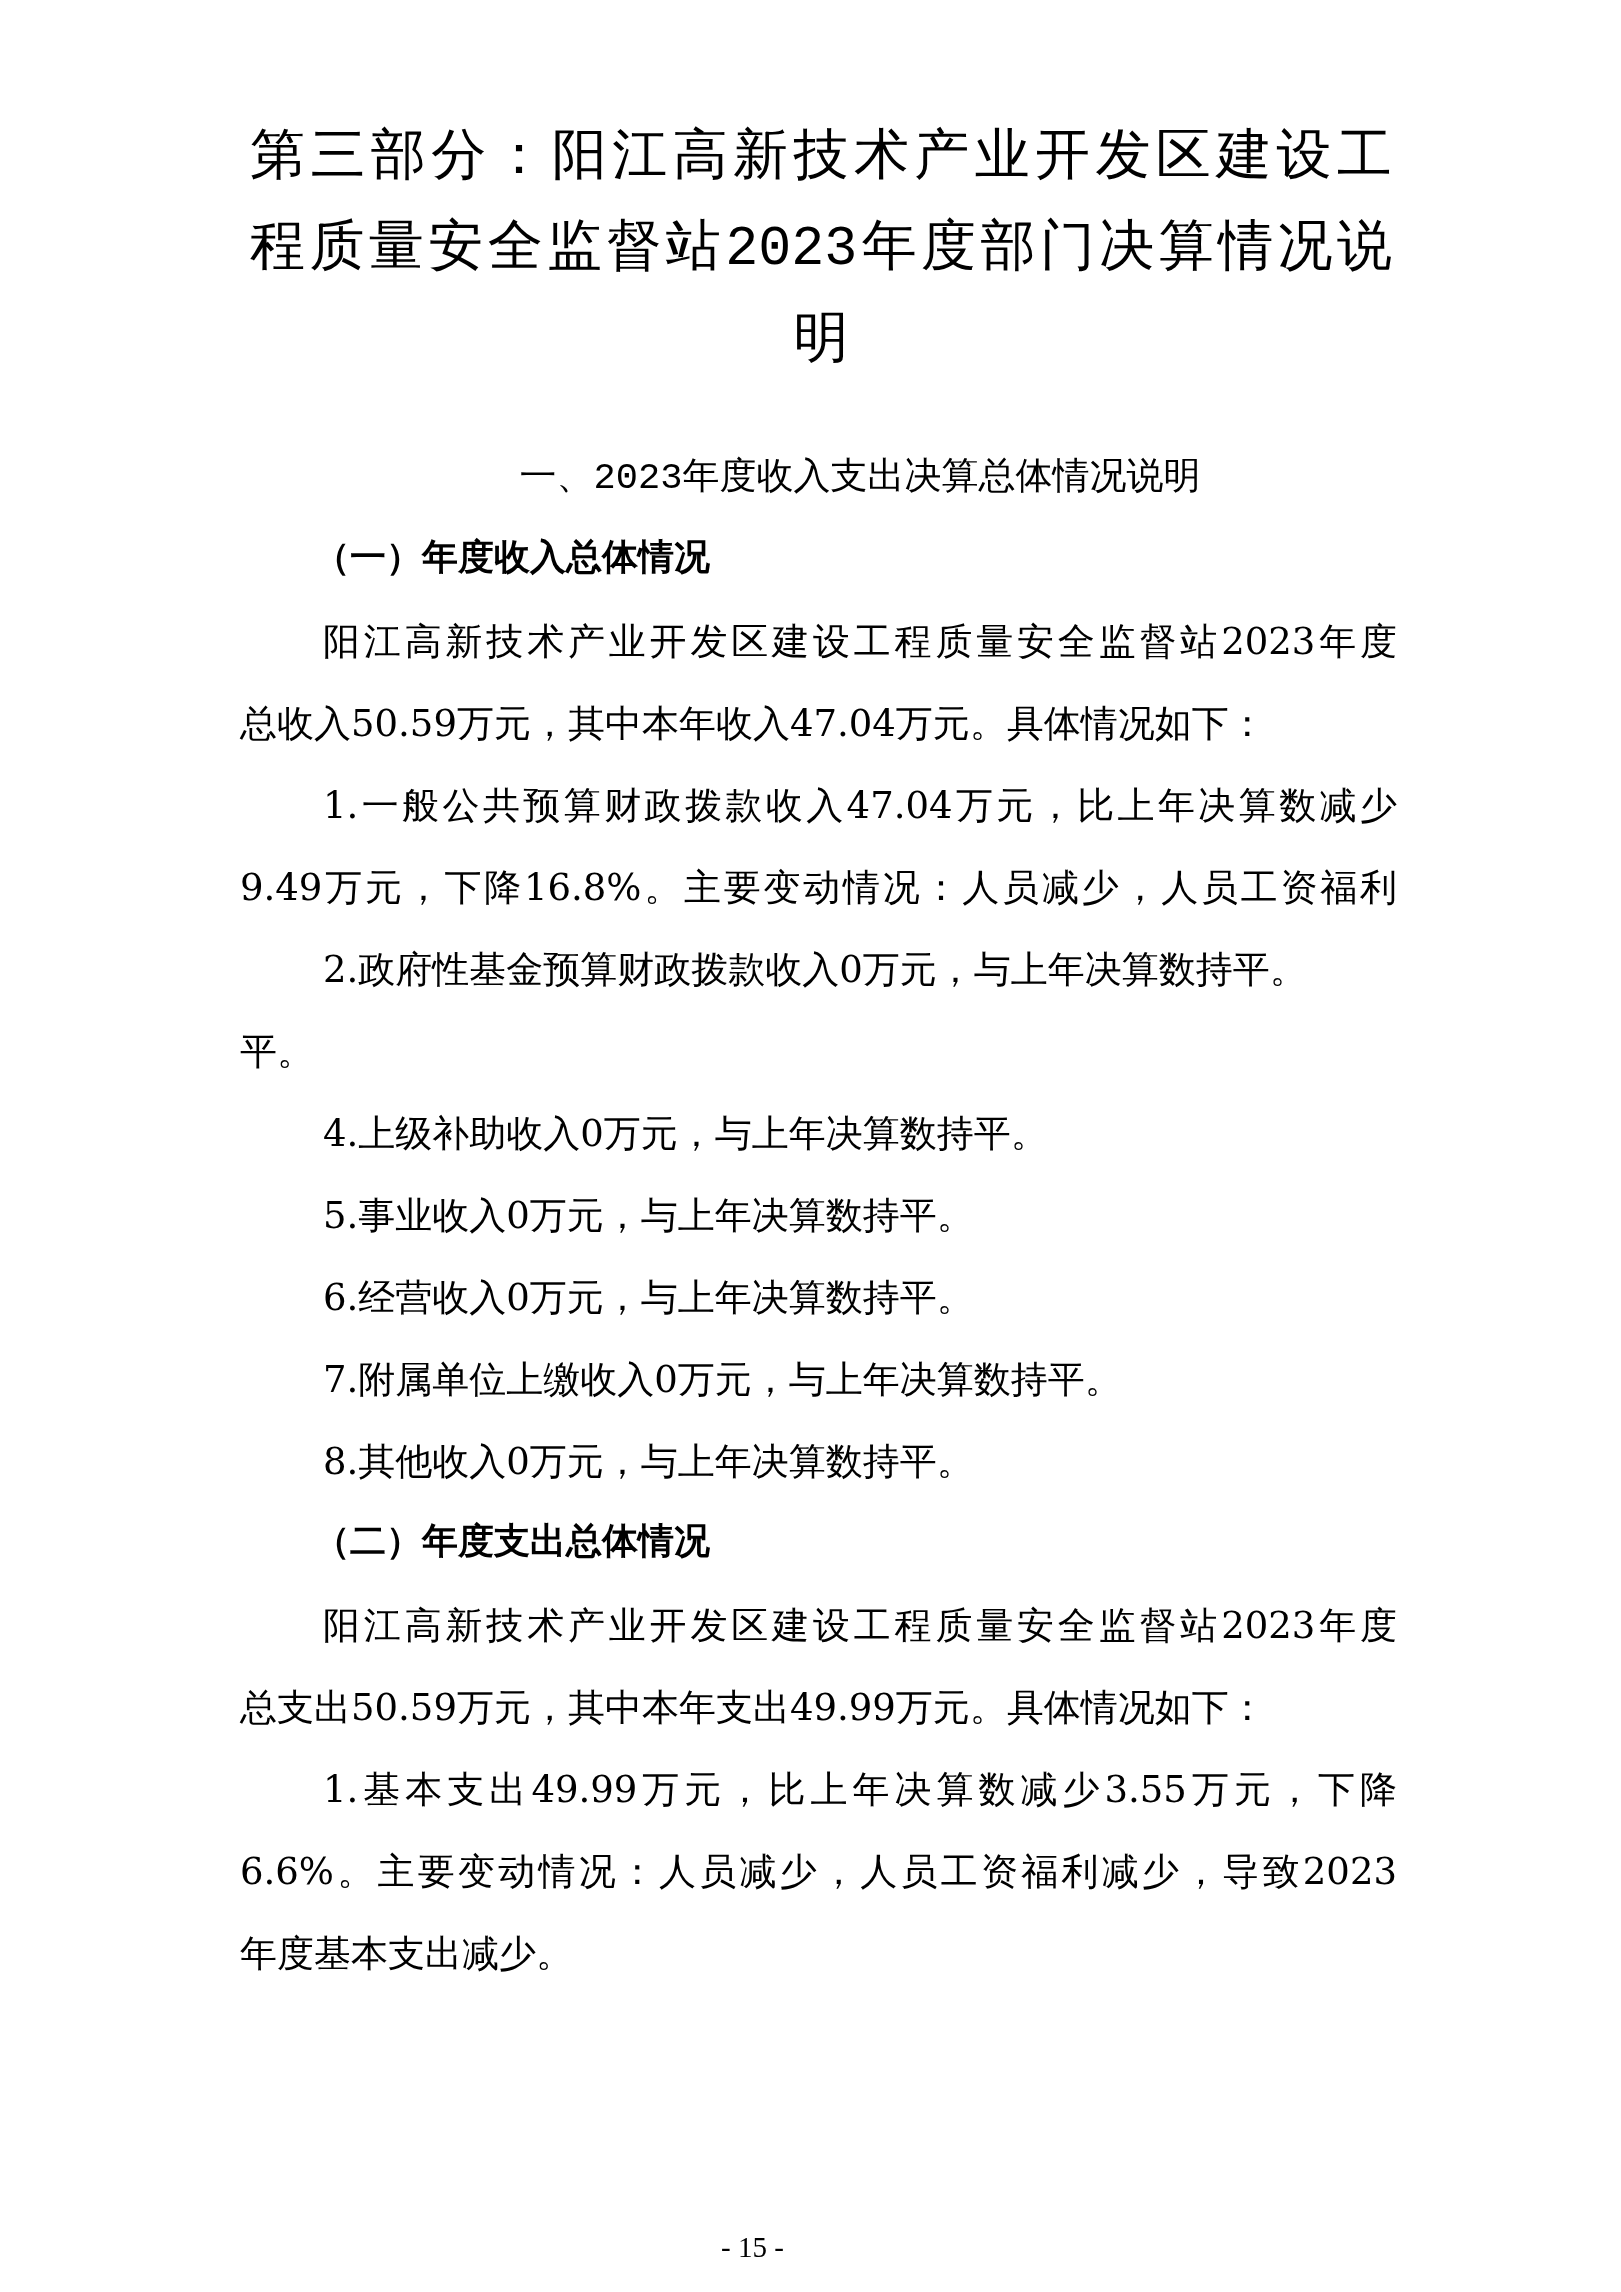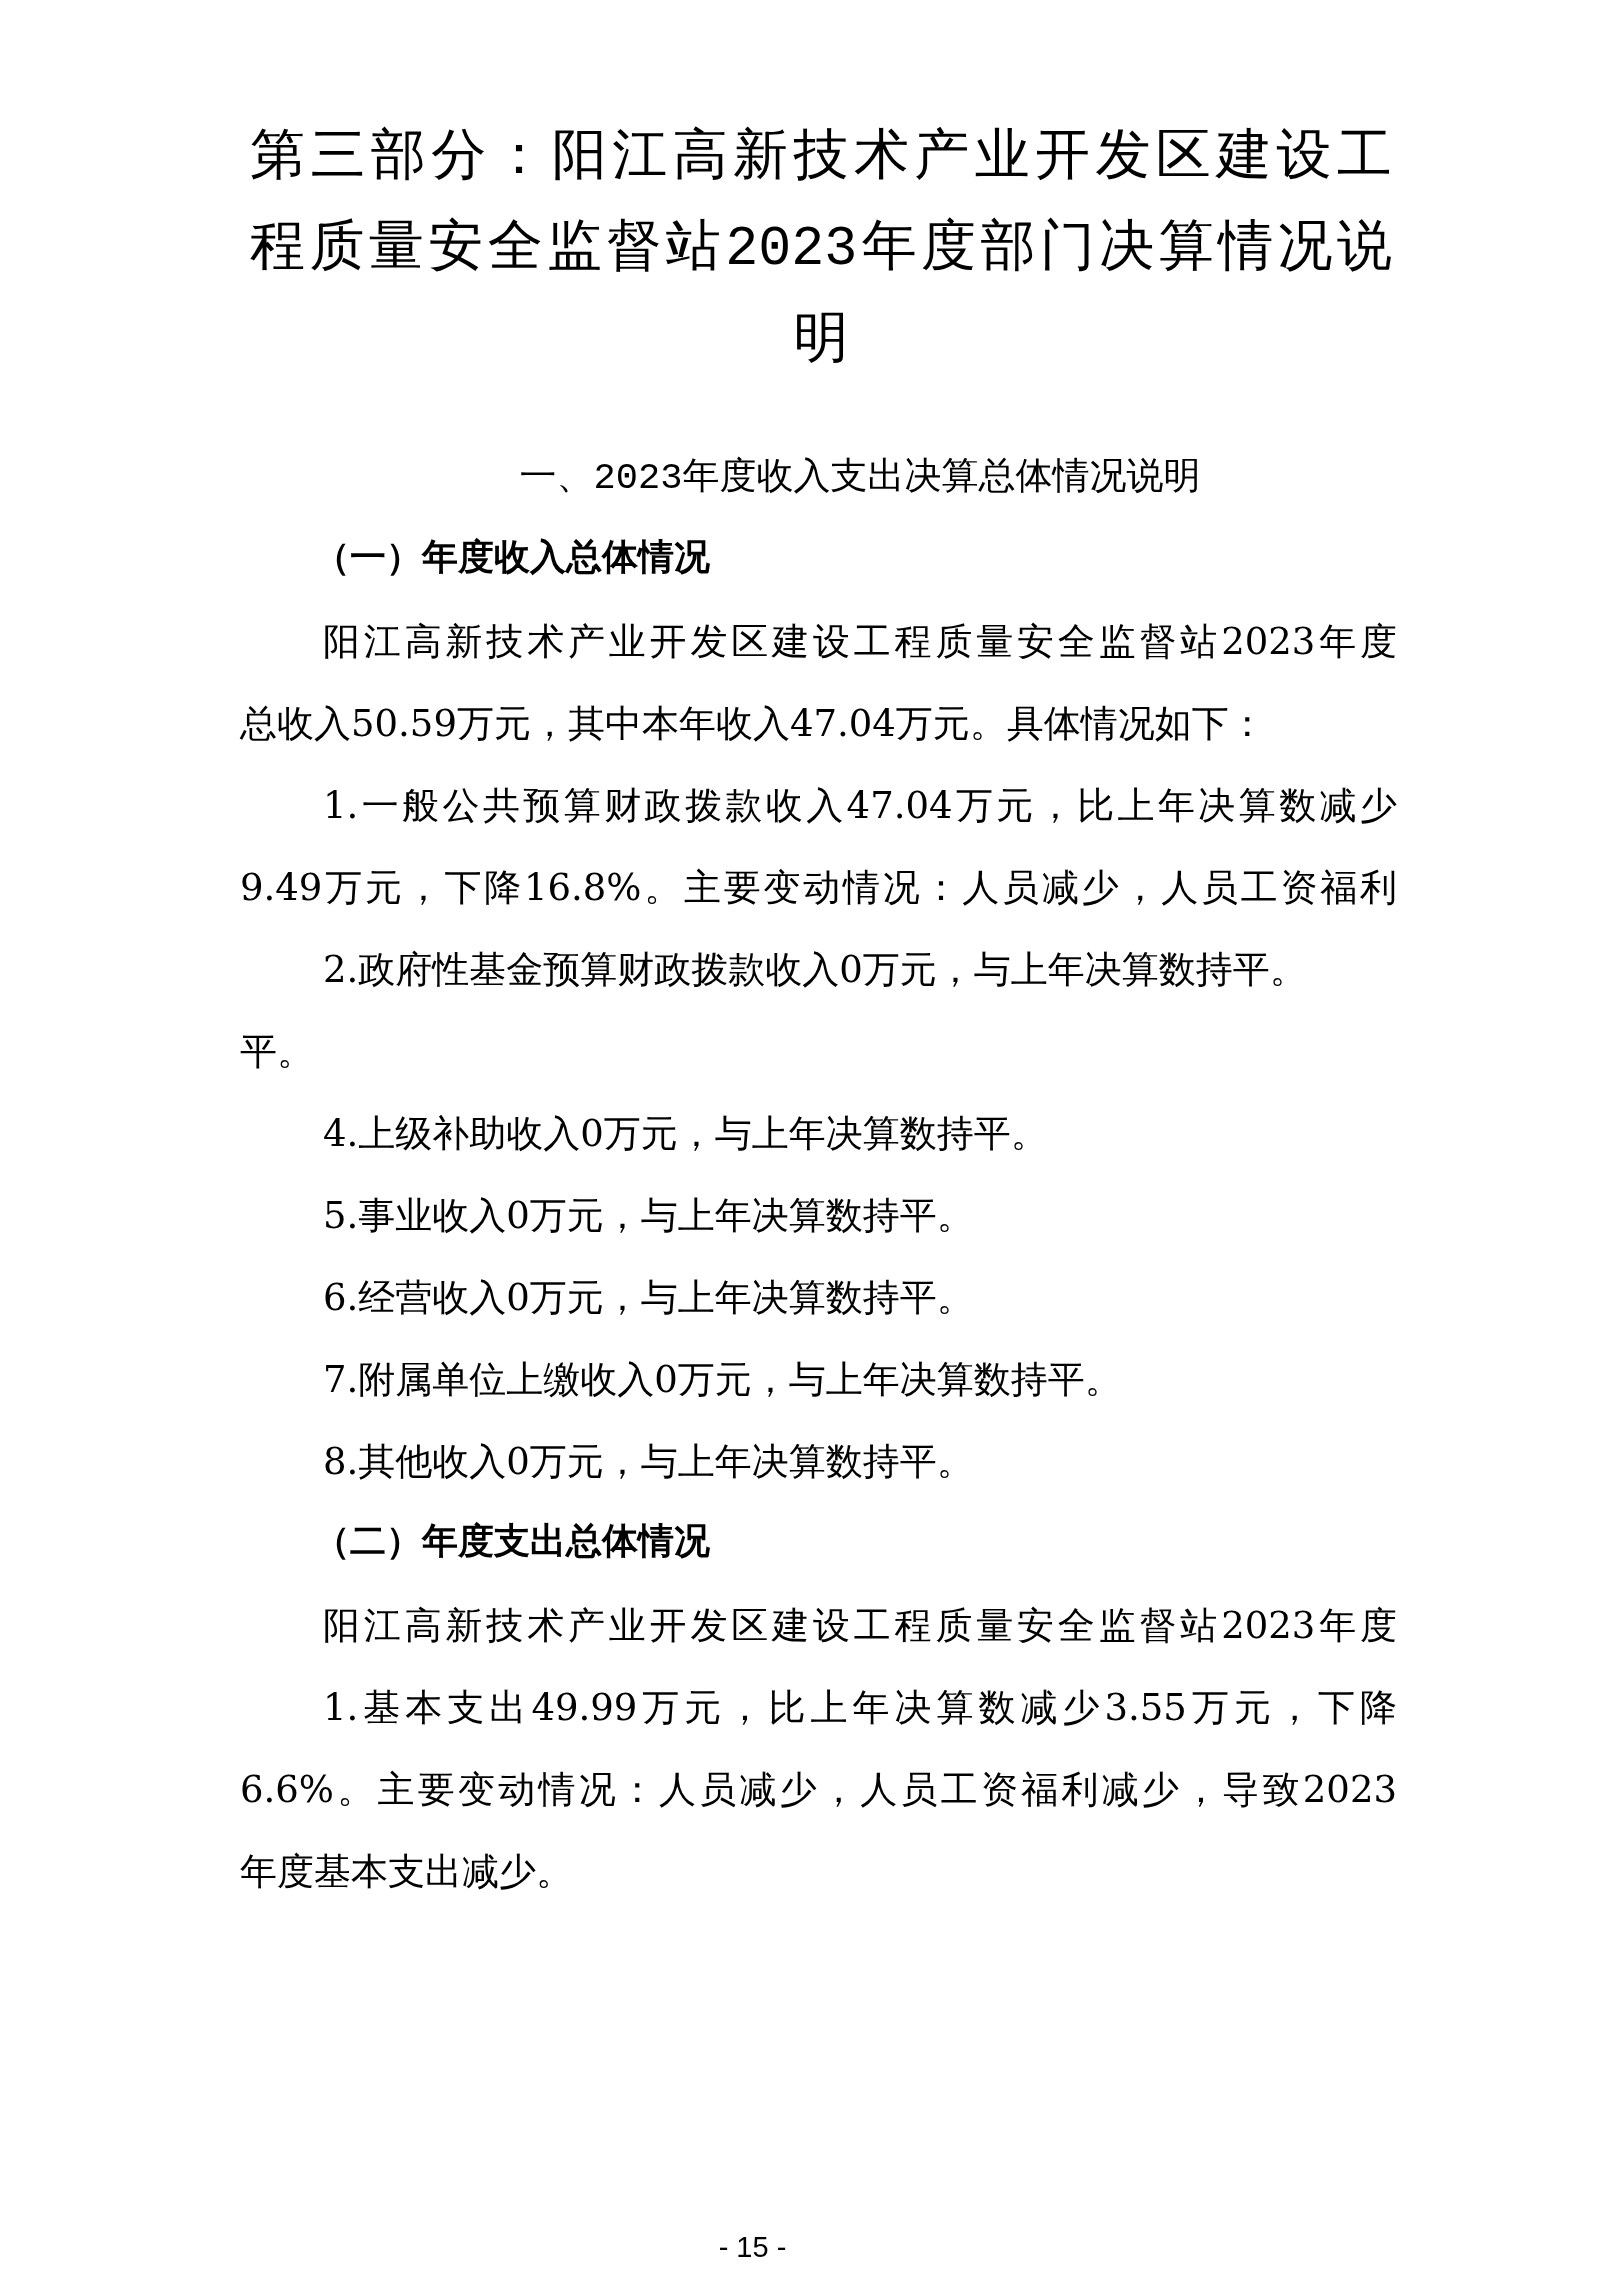--- a/index.html
+++ b/index.html
@@ -19,21 +19,21 @@
     height: 82px; line-height: 82px; white-space: nowrap; overflow: visible;
     font-family: "DejaVu Serif", "Liberation Serif", serif; font-size: 37px;
   }
   .ln.full { text-align: justify; text-align-last: justify; }
   .ln.indent { padding-left: 83px; }
   .ln.h1 { font-family: Liberation Mono, monospace; font-size: 37px; padding-left: 83px; text-align: center; }
   .ln.h2 { font-family: Liberation Mono, monospace; font-weight: bold; font-size: 36px; padding-left: 74px; }
 
   .page-number {
     position: absolute; left: 0; width: 1505px; top: 2227px; height: 41px; line-height: 41px;
-    text-align: center; font-family: Liberation Sans, sans-serif; font-size: 29px; color: #000;
+    text-align: center; font-family: Liberation Serif, serif; font-size: 29px; color: #000;
   }
 </style>
 </head>
 <body>
 
 <div class="page">
 
   <div class="title-line" style="top:113px;">第三部分：阳江高新技术产业开发区建设工</div>
   <div class="title-line" style="top:204px;">程质量安全监督站2023年度部门决算情况说</div>
   <div class="title-line center" style="top:296px;">明</div>
@@ -53,20 +53,21 @@
     <div class="ln">平。</div>
 
     <div class="ln indent">4.上级补助收入0万元，与上年决算数持平。</div>
     <div class="ln indent">5.事业收入0万元，与上年决算数持平。</div>
     <div class="ln indent">6.经营收入0万元，与上年决算数持平。</div>
     <div class="ln indent">7.附属单位上缴收入0万元，与上年决算数持平。</div>
     <div class="ln indent">8.其他收入0万元，与上年决算数持平。</div>
 
     <div class="ln h2">（二）年度支出总体情况</div>
     <div class="ln full indent">阳江高新技术产业开发区建设工程质量安全监督站2023年度</div>
+    <div class="ln">总支出50.59万元，其中本年支出49.99万元。具体情况如下：</div>
 
     <div class="ln full indent">1.基本支出49.99万元，比上年决算数减少3.55万元，下降</div>
     <div class="ln full">6.6%。主要变动情况：人员减少，人员工资福利减少，导致2023</div>
     <div class="ln">年度基本支出减少。</div>
   </div>
 
   <div class="page-number">- 15 -</div>
 </div>
 
 

